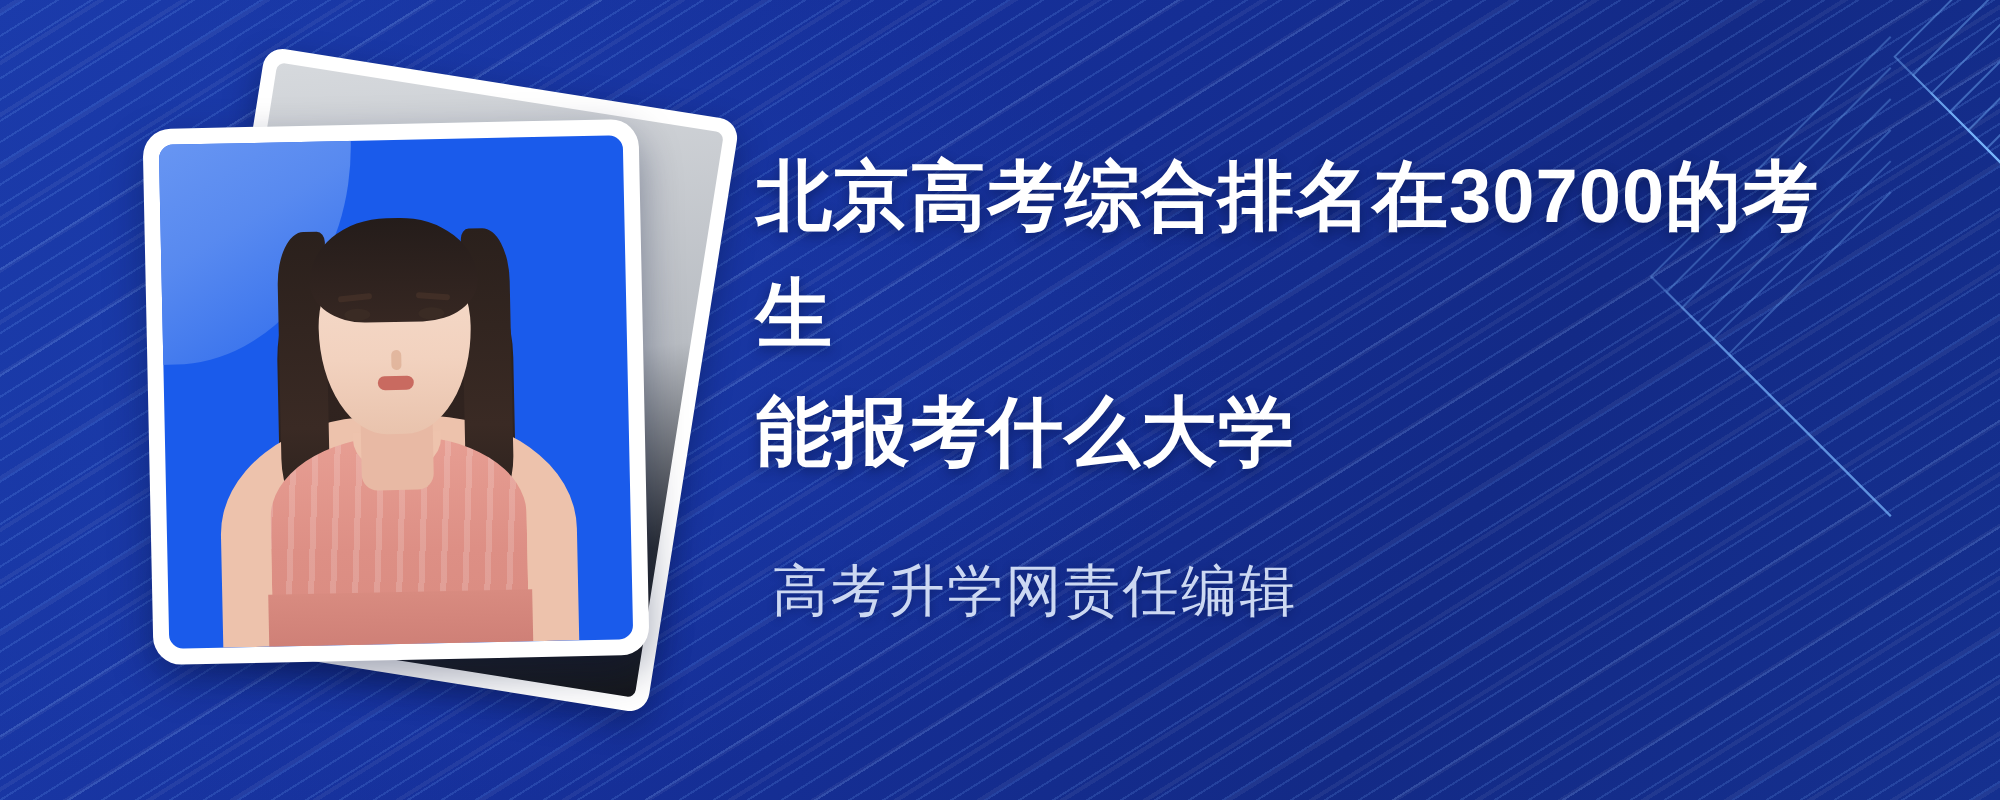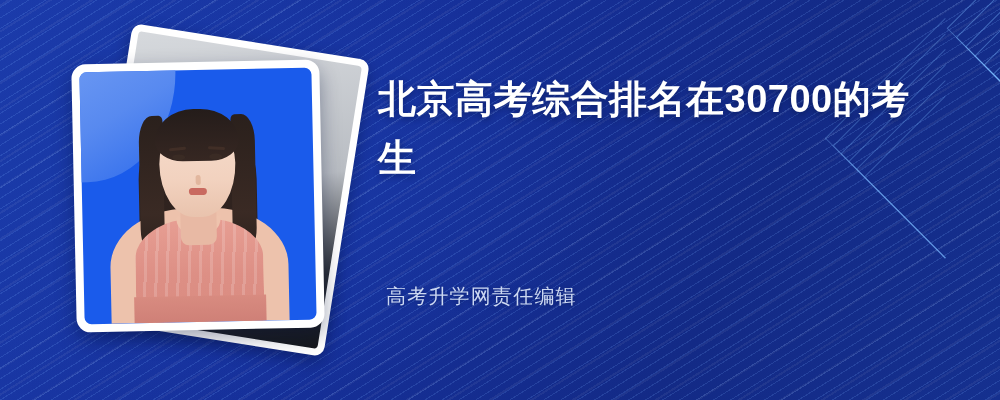--- a/index.html
+++ b/index.html
@@ -279,21 +279,21 @@
     font-size: 27px;
     font-weight: 700;
     line-height: 34px;
     letter-spacing: 1.5px;
     text-shadow: 0 2px 6px rgba(5,15,55,0.45);
   }
   .author-role {
     margin-top: 12px;
     margin-left: -6px;
     color: #ccd8f2;
-    font-size: 20px;
+    font-size: 28px;
     font-weight: 400;
     line-height: 26px;
     letter-spacing: 1.2px;
     text-shadow: 0 1px 4px rgba(5,15,55,0.4);
   }
 </style>
 </head>
 <body>
 
 <div class="banner">
@@ -375,20 +375,21 @@
           <div class="p-mouth"></div>
         </div>
       </div>
     </div>
   </div>
 
   <div class="text-col">
 
     <div class="title">
       <div>北京高考综合排名在30700的考生</div>
+      <div>能报考什么大学</div>
     </div>
 
     <div class="byline">
       <div class="author-role">高考升学网责任编辑</div>
     </div>
 
   </div>
 
 </div>
 

